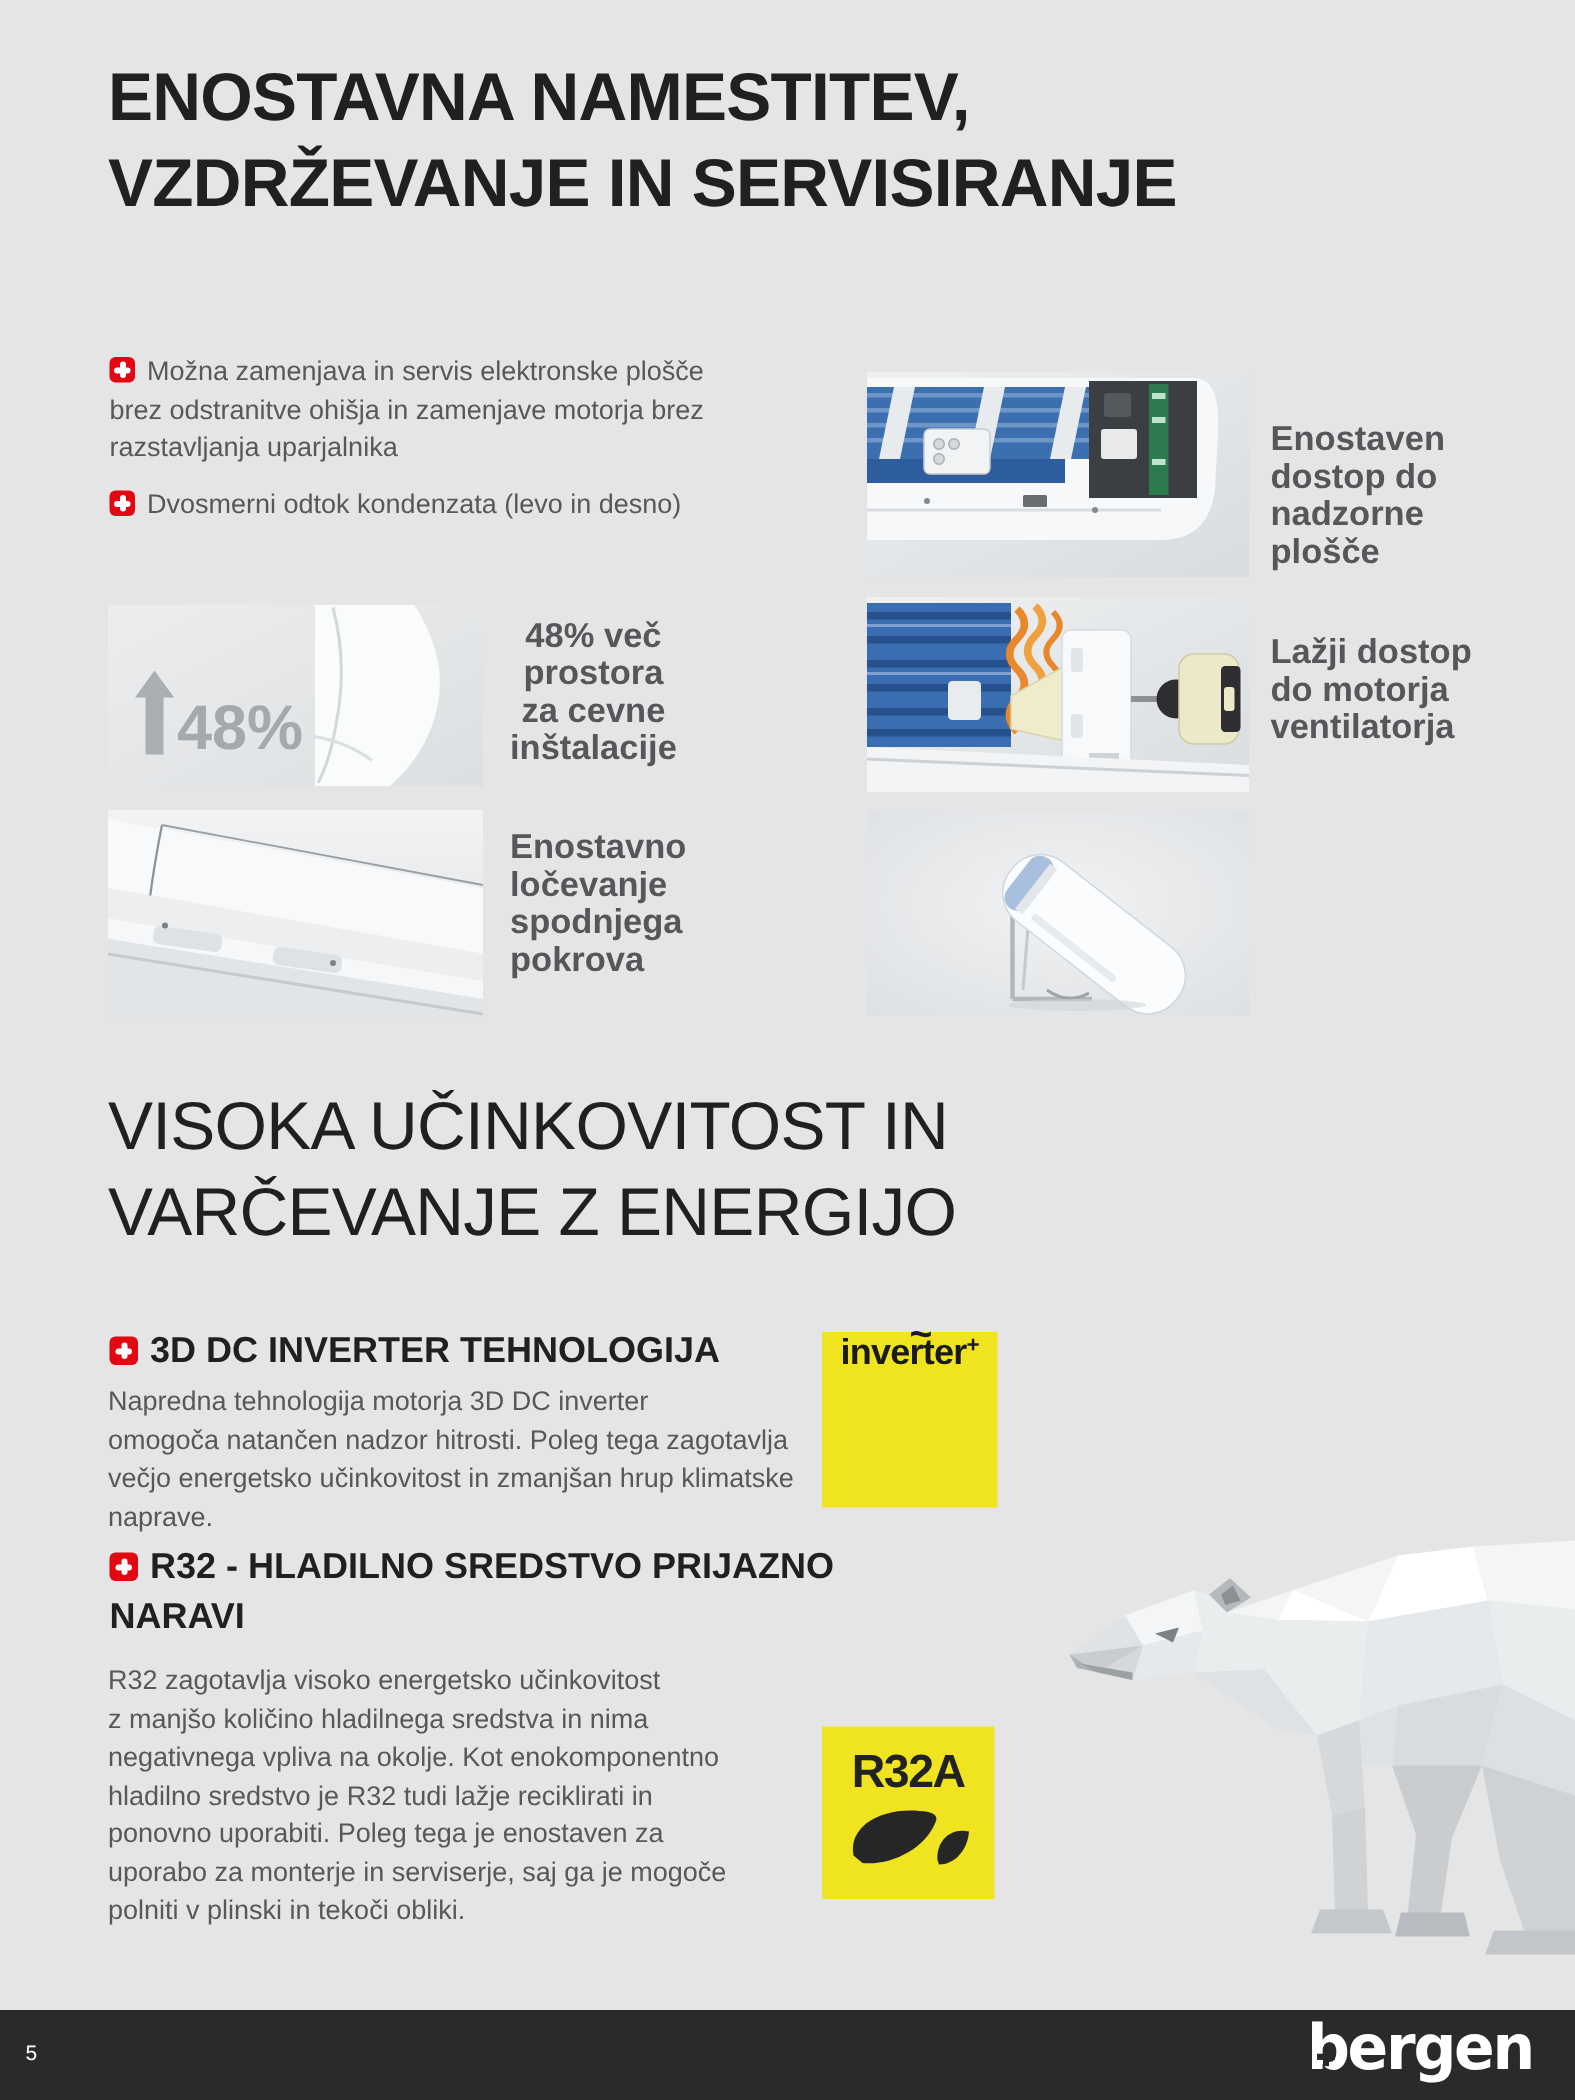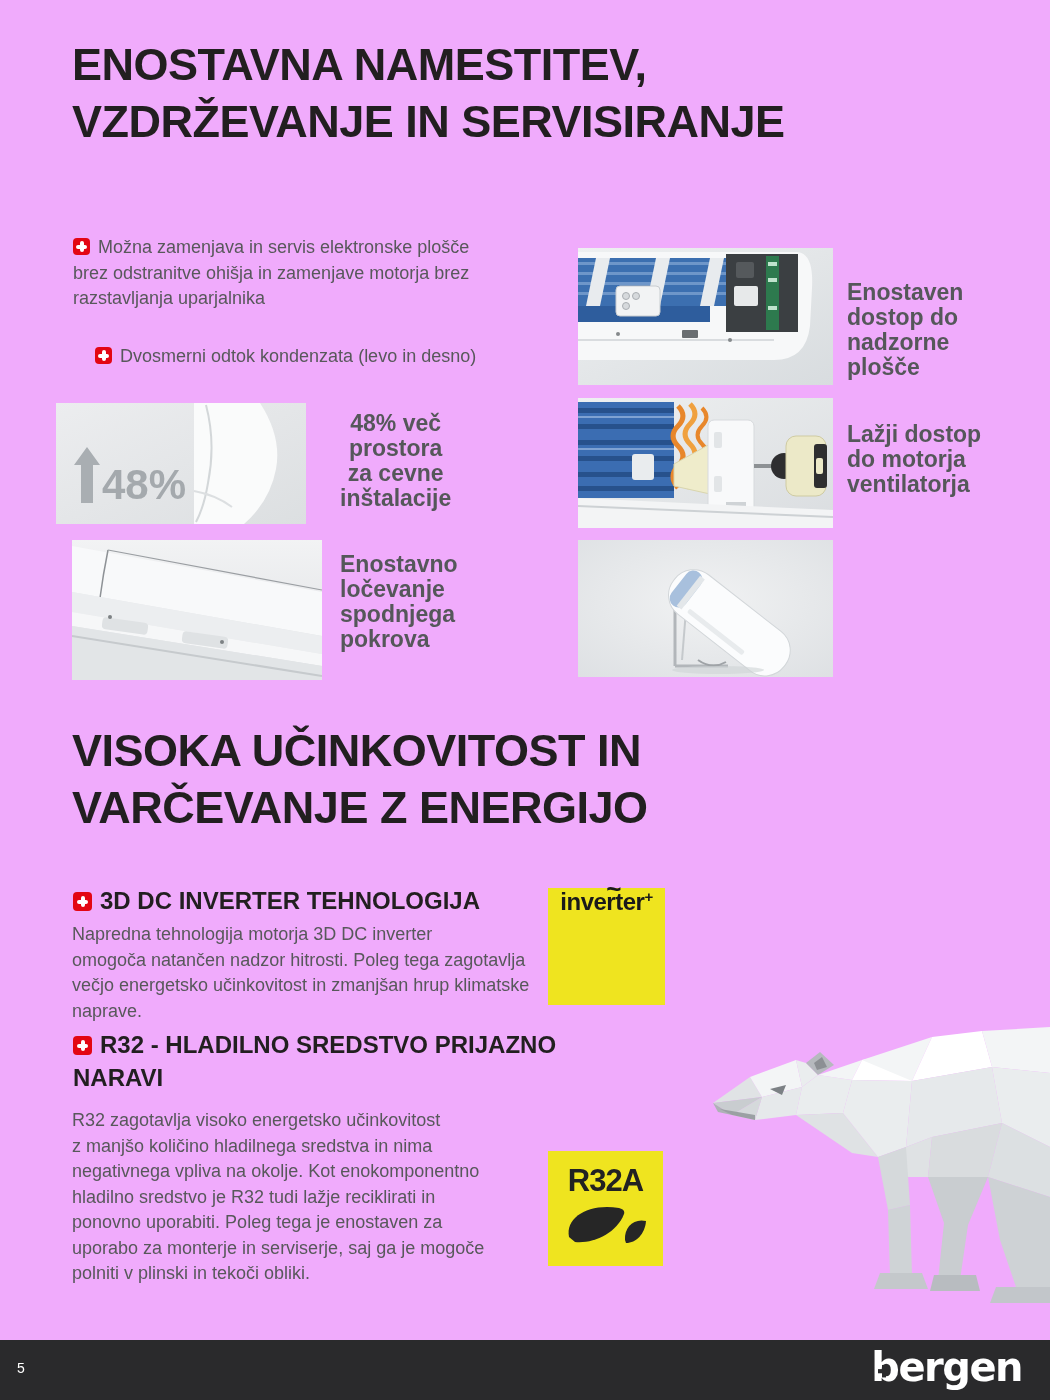--- a/index.html
+++ b/index.html
@@ -1,21 +1,21 @@
 <!DOCTYPE html>
 <html><head>
 <meta charset="utf-8">
 <style>
   html,body{margin:0;padding:0;background:#ffffff;}
-  .page{position:relative;width:1050px;height:1400px;background:#f0abfc;overflow:hidden;
+  .page{position:relative;width:1050px;height:1400px;background:#e5e5e5;overflow:hidden;
         font-family:"Liberation Sans","DejaVu Sans",sans-serif;color:#221f20;}
   .prewrap{white-space:pre-line;}
   .h1{position:absolute;left:72px;top:36px;font-size:45px;line-height:57px;font-weight:bold;
       letter-spacing:-0.5px;color:#221f20;white-space:pre-line;}
-  .h2{position:absolute;left:72px;top:722px;font-size:45px;line-height:57px;font-weight:bold;
+  .h2{position:absolute;left:72px;top:722px;font-size:45px;line-height:57px;font-weight:normal;
       letter-spacing:-0.5px;color:#221f20;white-space:pre-line;}
   .bullet{position:absolute;left:73px;font-size:18px;line-height:25.5px;color:#58585b;max-width:470px;}
   .plus-icon{display:inline-block;width:17px;height:17px;background:#e30613;border-radius:4px;
       position:relative;vertical-align:-2px;margin-right:8px;}
   .plus-icon::before{content:"";position:absolute;left:6.5px;top:3px;width:4px;height:11px;background:#fff;border-radius:2px;}
   .plus-icon::after{content:"";position:absolute;left:3px;top:6.5px;width:11px;height:4px;background:#fff;border-radius:2px;}
   .fig{position:absolute;overflow:hidden;}
   .fig svg{display:block;}
   .cap{position:absolute;font-weight:bold;font-size:23px;line-height:25px;color:#55575a;white-space:pre-line;}
   .sub{position:absolute;font-weight:bold;font-size:24px;line-height:33px;color:#221f20;max-width:560px;}
@@ -46,25 +46,25 @@
 <div class="page">
 
   <div class="h1">ENOSTAVNA NAMESTITEV,
 VZDRŽEVANJE IN SERVISIRANJE</div>
 
   <div class="bullet" style="top:235px;">
     <span class="plus-icon"></span><span class="prewrap">Možna zamenjava in servis elektronske plošče
 brez odstranitve ohišja in zamenjave motorja brez
 razstavljanja uparjalnika</span>
   </div>
-  <div class="bullet" style="top:344px;margin-left:22px;">
+  <div class="bullet" style="top:324px;">
     <span class="plus-icon"></span><span class="prewrap">Dvosmerni odtok kondenzata (levo in desno)</span>
   </div>
 
-  <div class="fig" style="left:56px;top:403px;width:302px;height:121px;">
+  <div class="fig" style="left:72px;top:403px;width:302px;height:121px;">
     <svg width="250" height="121" viewBox="0 0 250 121">
       <defs>
         <linearGradient id="bgA" x1="0" y1="0" x2="1" y2="1">
           <stop offset="0" stop-color="#ecedef"></stop>
             <stop offset="1" stop-color="#dcdfe1"></stop>
         </linearGradient>
       </defs>
       <rect width="250" height="121" fill="url(#bgA)"></rect>
       <polygon points="18,62 31,44 44,62 37,62 37,100 25,100 25,62" fill="#a9aeb2"></polygon>
       <text x="46" y="96" font-family="Liberation Sans, sans-serif" font-size="42" font-weight="bold" fill="#a4a9ad">48%</text>

